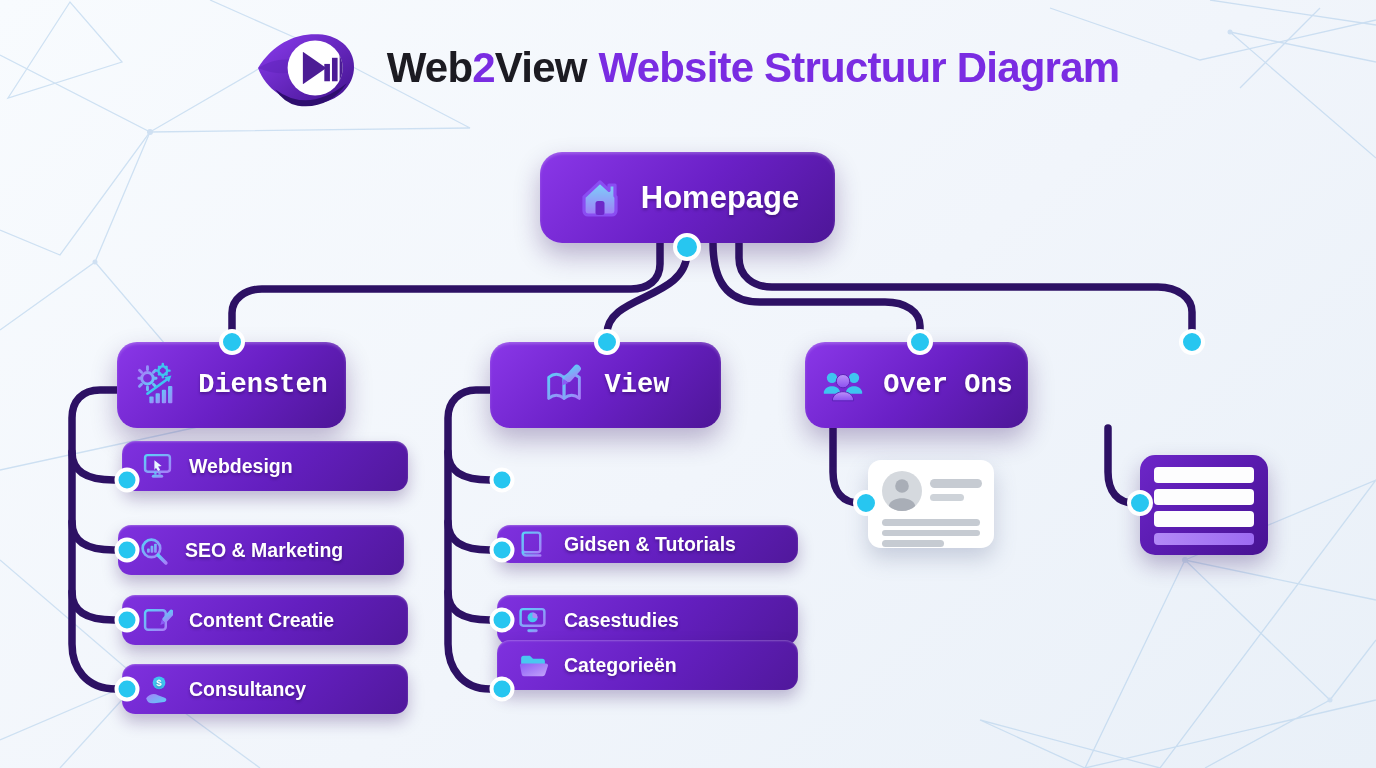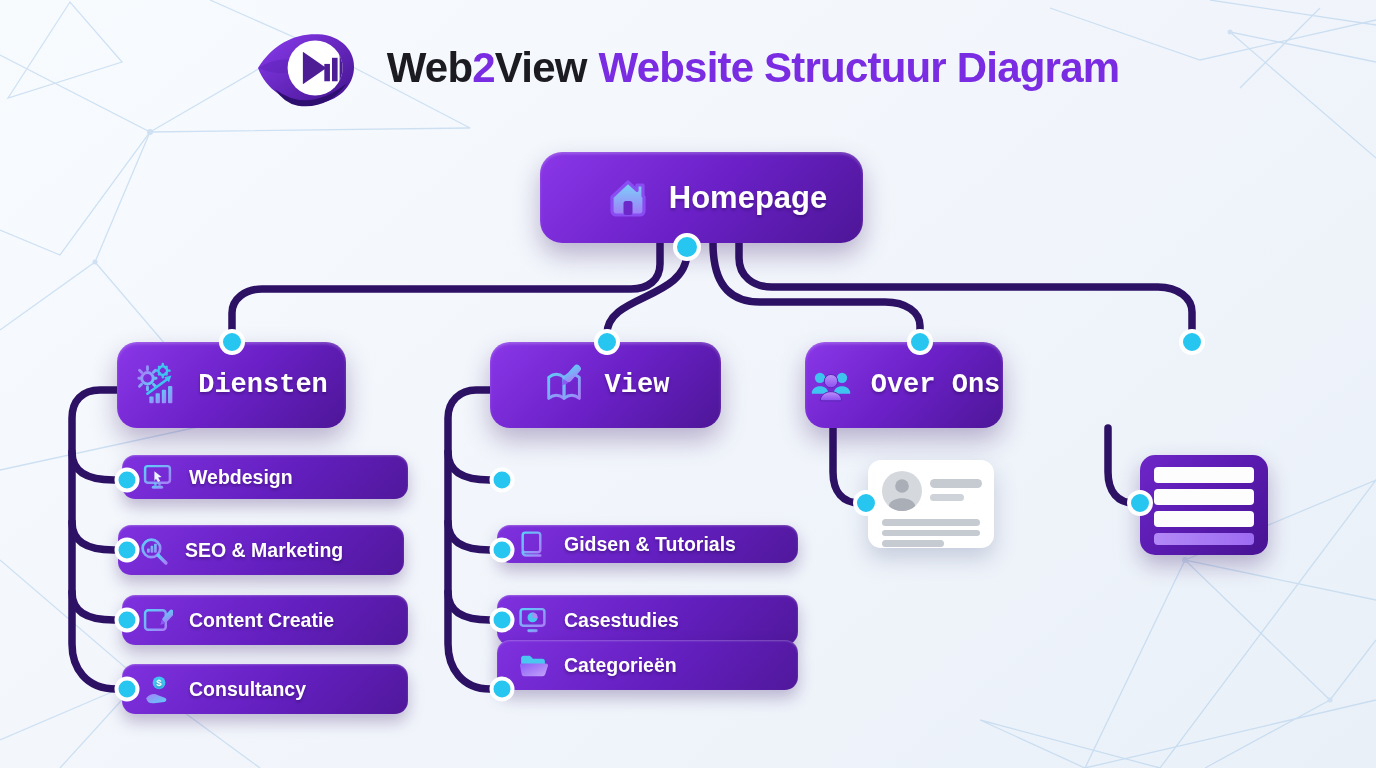--- a/index.html
+++ b/index.html
@@ -11,21 +11,21 @@
   svg.dots{position:absolute;inset:0;z-index:3;pointer-events:none;}
   .header{position:absolute;top:26px;left:0;right:0;display:flex;justify-content:center;align-items:center;gap:28px;z-index:4;}
   .title{font-size:42px;font-weight:bold;letter-spacing:-0.8px;white-space:nowrap;}
   .t-dark{color:#1c1b22;}
   .t-purple{color:#7a2ce2;}
   .t-rest{margin-left:12px;}
   .node{position:absolute;z-index:2;display:flex;align-items:center;justify-content:center;gap:17px;
     background:linear-gradient(135deg,#8a37e8 0%,#6a20c6 52%,#4d1697 100%);
     box-shadow:0 12px 26px rgba(49,17,100,.30),inset 0 2px 3px rgba(255,255,255,.22);
     color:#fff;font-weight:bold;text-shadow:0 2px 3px rgba(20,5,50,.35);}
-  .root{border-radius:22px;font-size:31px;padding-left:28px;}
+  .root{border-radius:22px;font-size:31px;}
   .branch{border-radius:20px;font-size:27px;font-family:Liberation Mono, monospace;}
   .leaf{border-radius:13px;font-size:19.5px;justify-content:flex-start;padding-left:20px;gap:16px;
     background:linear-gradient(135deg,#7f31df 0%,#641fc0 55%,#50189b 100%);
     box-shadow:0 8px 16px rgba(49,17,100,.28),inset 0 1px 2px rgba(255,255,255,.25);}
   .nicon{display:flex;flex:0 0 auto;}
   .pcard{position:absolute;z-index:2;background:#ffffff;border-radius:13px;box-shadow:0 10px 22px rgba(90,100,140,.28);}
   .pcard .avatar{position:absolute;left:14px;top:11px;width:40px;height:40px;border-radius:50%;overflow:hidden;background:#d5d9de;}
   .pbar{position:absolute;background:#c6cbd2;border-radius:5px;}
   .fcard{position:absolute;z-index:2;border-radius:15px;
     background:linear-gradient(135deg,#6d26c8 0%,#5a1bb0 50%,#471392 100%);
@@ -174,36 +174,36 @@
         </g>
         <g transform="rotate(42 31 13)">
           <rect x="27" y="1" width="8" height="21" rx="3.5" fill="url(#gcp)"></rect>
           <path d="M27.6 22 h6.8 l-3.4 6.5 Z" fill="#8b5cf6"></path>
         </g>
       </svg>
     </span>
     <span>View</span>
   </div>
 
-  <div class="node branch" style="left:805px;top:342px;width:198px;height:86px">
+  <div class="node branch" style="left:805px;top:342px;width:223px;height:86px">
     <span class="nicon">
       <svg width="46" height="46" viewBox="0 0 48 48">
         <circle cx="12.5" cy="16.5" r="5.4" fill="#3fc4f0"></circle>
         <path d="M4 31 c2.5 -7.5 14.5 -7.5 17 0 v2 H4 Z" fill="#3fc4f0"></path>
         <circle cx="35.5" cy="16.5" r="5.4" fill="#3fc4f0"></circle>
         <path d="M27 31 c2.5 -7.5 14.5 -7.5 17 0 v2 H27 Z" fill="#3fc4f0"></path>
         <circle cx="24" cy="20" r="7" fill="url(#gpl)" stroke="#5b21b6" stroke-width="1"></circle>
         <path d="M13 38.5 c3 -10 19 -10 22 0 v2 H13 Z" fill="url(#gpl)" stroke="#5b21b6" stroke-width="1"></path>
       </svg>
     </span>
     <span>Over Ons</span>
   </div>
 
 
-  <div class="node leaf" style="left:122px;top:455px;width:266px;height:44px">
+  <div class="node leaf" style="left:122px;top:441px;width:266px;height:50px">
     <span class="nicon">
       <svg width="31" height="31" viewBox="0 0 30 30">
         <rect x="3" y="4" width="24" height="16" rx="2.5" stroke="url(#gcp)" stroke-width="2.4" fill="none"></rect>
         <path d="M12 9 l7 5.5 -3.4 .6 2 3.2 -2.1 1.1 -2 -3.2 -1.5 2.3 Z" fill="#e9f5ff"></path>
         <rect x="9.5" y="23" width="11" height="3" rx="1.5" fill="url(#gcp)"></rect>
         <path d="M13 20 v3 M17 20 v3" stroke="url(#gcp)" stroke-width="2.2"></path>
       </svg>
     </span>
     <span>Webdesign</span>
   </div>

